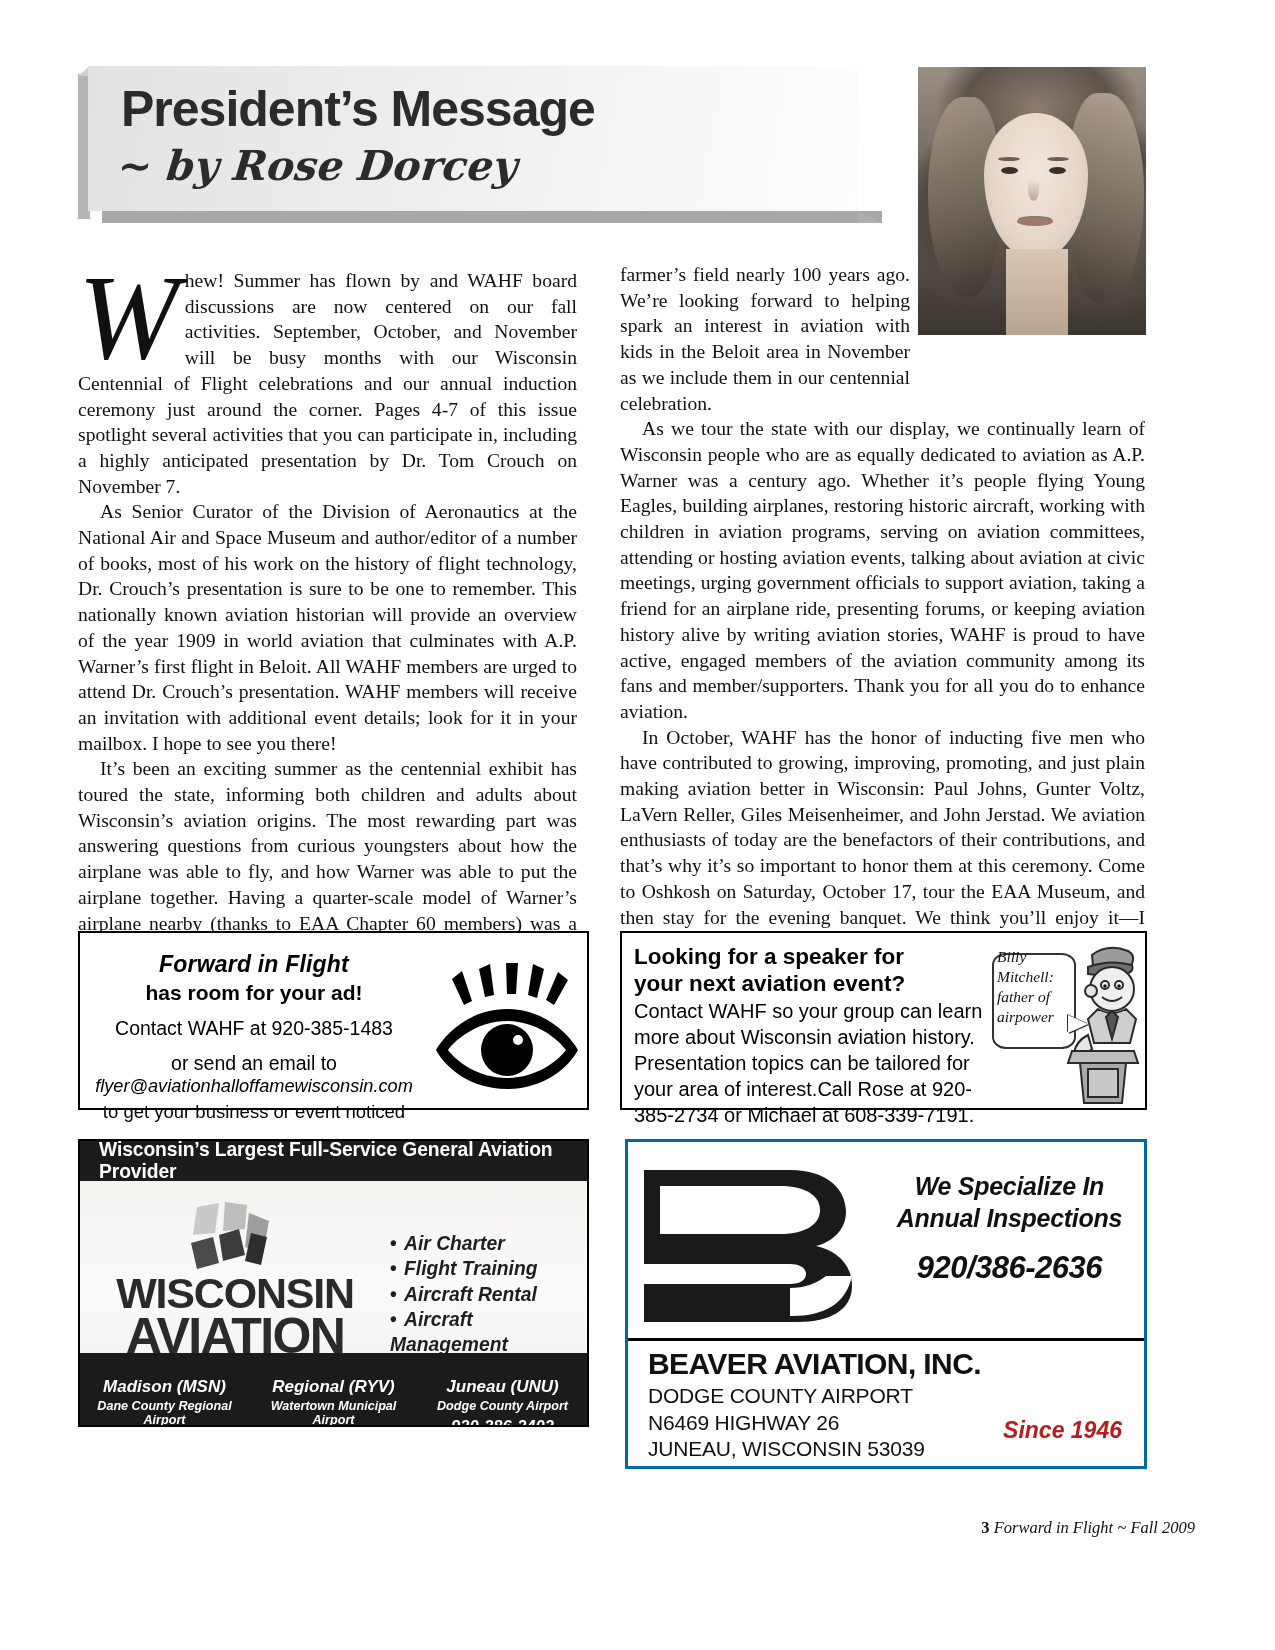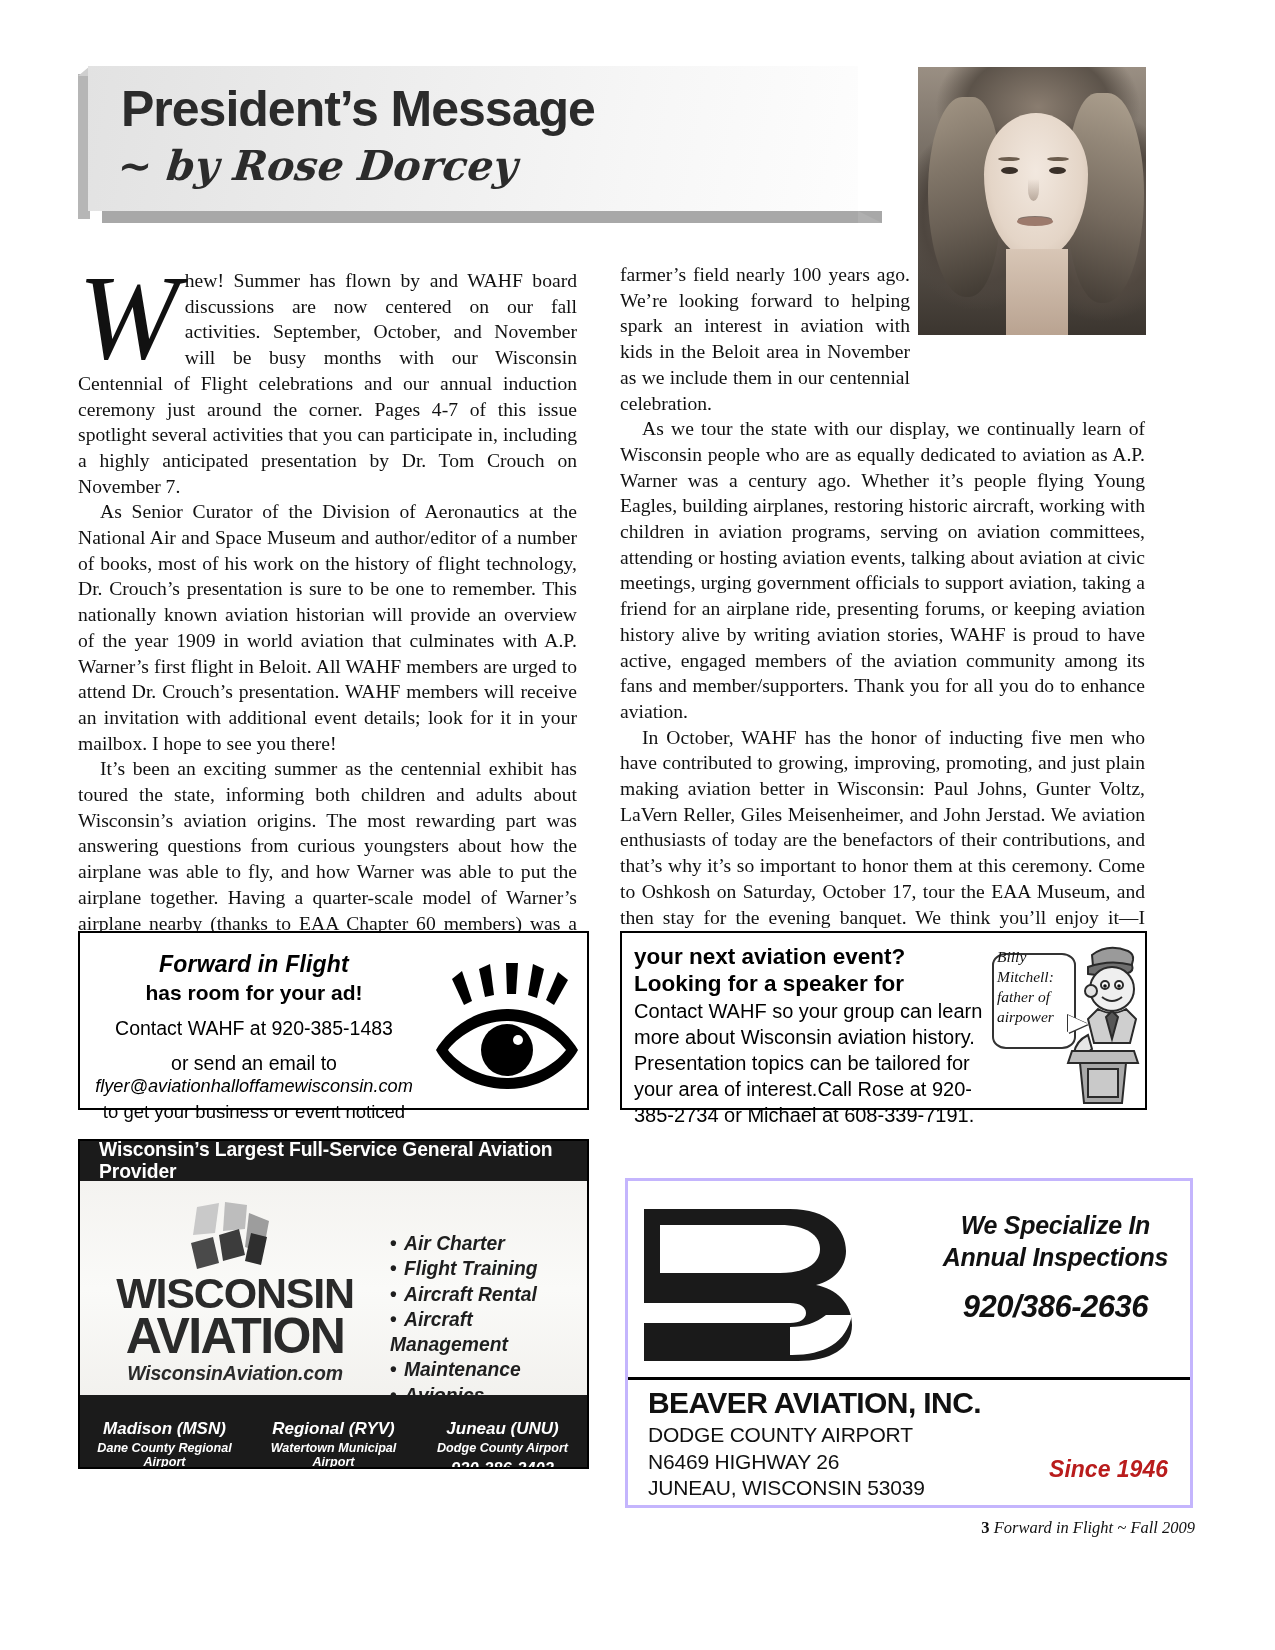--- a/index.html
+++ b/index.html
@@ -340,21 +340,21 @@
     border-left: 20px solid #fff;
     filter: drop-shadow(1px 1px 0 #333) drop-shadow(-1px -1px 0 #333);
   }
 
   
   .ad-wa {
     position: absolute;
     left: 78px;
     top: 1139px;
     width: 511px;
-    height: 330px;
+    height: 288px;
     border: 2px solid #000;
     box-sizing: border-box;
     background: #84cc16;
     overflow: hidden;
     text-decoration: underline;
   }
   .wa-banner {
     position: absolute;
     left: 0; top: 0;
     width: 100%;
@@ -451,24 +451,24 @@
     padding-top: 24px;
   }
   .wa-loc .ln1 { font-weight: bold; font-size: 17px; }
   .wa-loc .ln2 { font-weight: bold; font-size: 12.6px; margin-top: 2px; }
   .wa-loc .ln3 { font-weight: bold; font-size: 16.5px; margin-top: 4px; }
 
   
   .ad-beaver {
     position: absolute;
     left: 625px;
-    top: 1178px;
-    width: 568px;
+    top: 1139px;
+    width: 522px;
     height: 330px;
-    border: 3px solid #c4b5fd;
+    border: 3px solid #0369a1;
     box-sizing: border-box;
     background: #fff;
     overflow: hidden;
   }
   .bv-top {
     position: absolute;
     left: 0; top: 0;
     width: 100%;
     height: 196px;
   }
@@ -620,22 +620,22 @@
                    M75 60 C104 60 126 78 134 89 C126 100 104 117 75 117 C46 117 24 100 16 89 C24 78 46 60 75 60 Z"></path>
           <circle cx="75" cy="89" r="26"></circle>
         </g>
         <circle cx="86" cy="79" r="5" fill="#fff"></circle>
       </svg>
     </div>
   </div>
 
   <div class="ad-speaker">
     <div class="spk-text">
+      <div class="spk-head">Looking for a speaker for</div>
       <div class="spk-head">your next aviation event?</div>
-      <div class="spk-head">Looking for a speaker for</div>
       <div class="spk-body">Contact WAHF so your group can learn more about Wisconsin aviation history. Presentation topics can be tailored for your area of interest.Call Rose at 920-385-2734 or Michael at 608-339-7191.</div>
     </div>
     <div class="spk-cartoon">
       <div class="bubble"></div>
       <div class="bubble-tail"></div>
       <div class="bubble-txt">Billy Mitchell: father of airpower</div>
       <svg viewBox="0 0 156 168" width="156" height="168" style="position:absolute;left:0;top:0" aria-hidden="true">
         <g stroke="#2a2a2a" stroke-width="2" fill="#d8d8d8">
 
           <path d="M104 16 q16 -12 36 -4 q6 3 5 9 l-2 8 q-18 -8 -38 -2 z" fill="#9a9a9a"></path>

